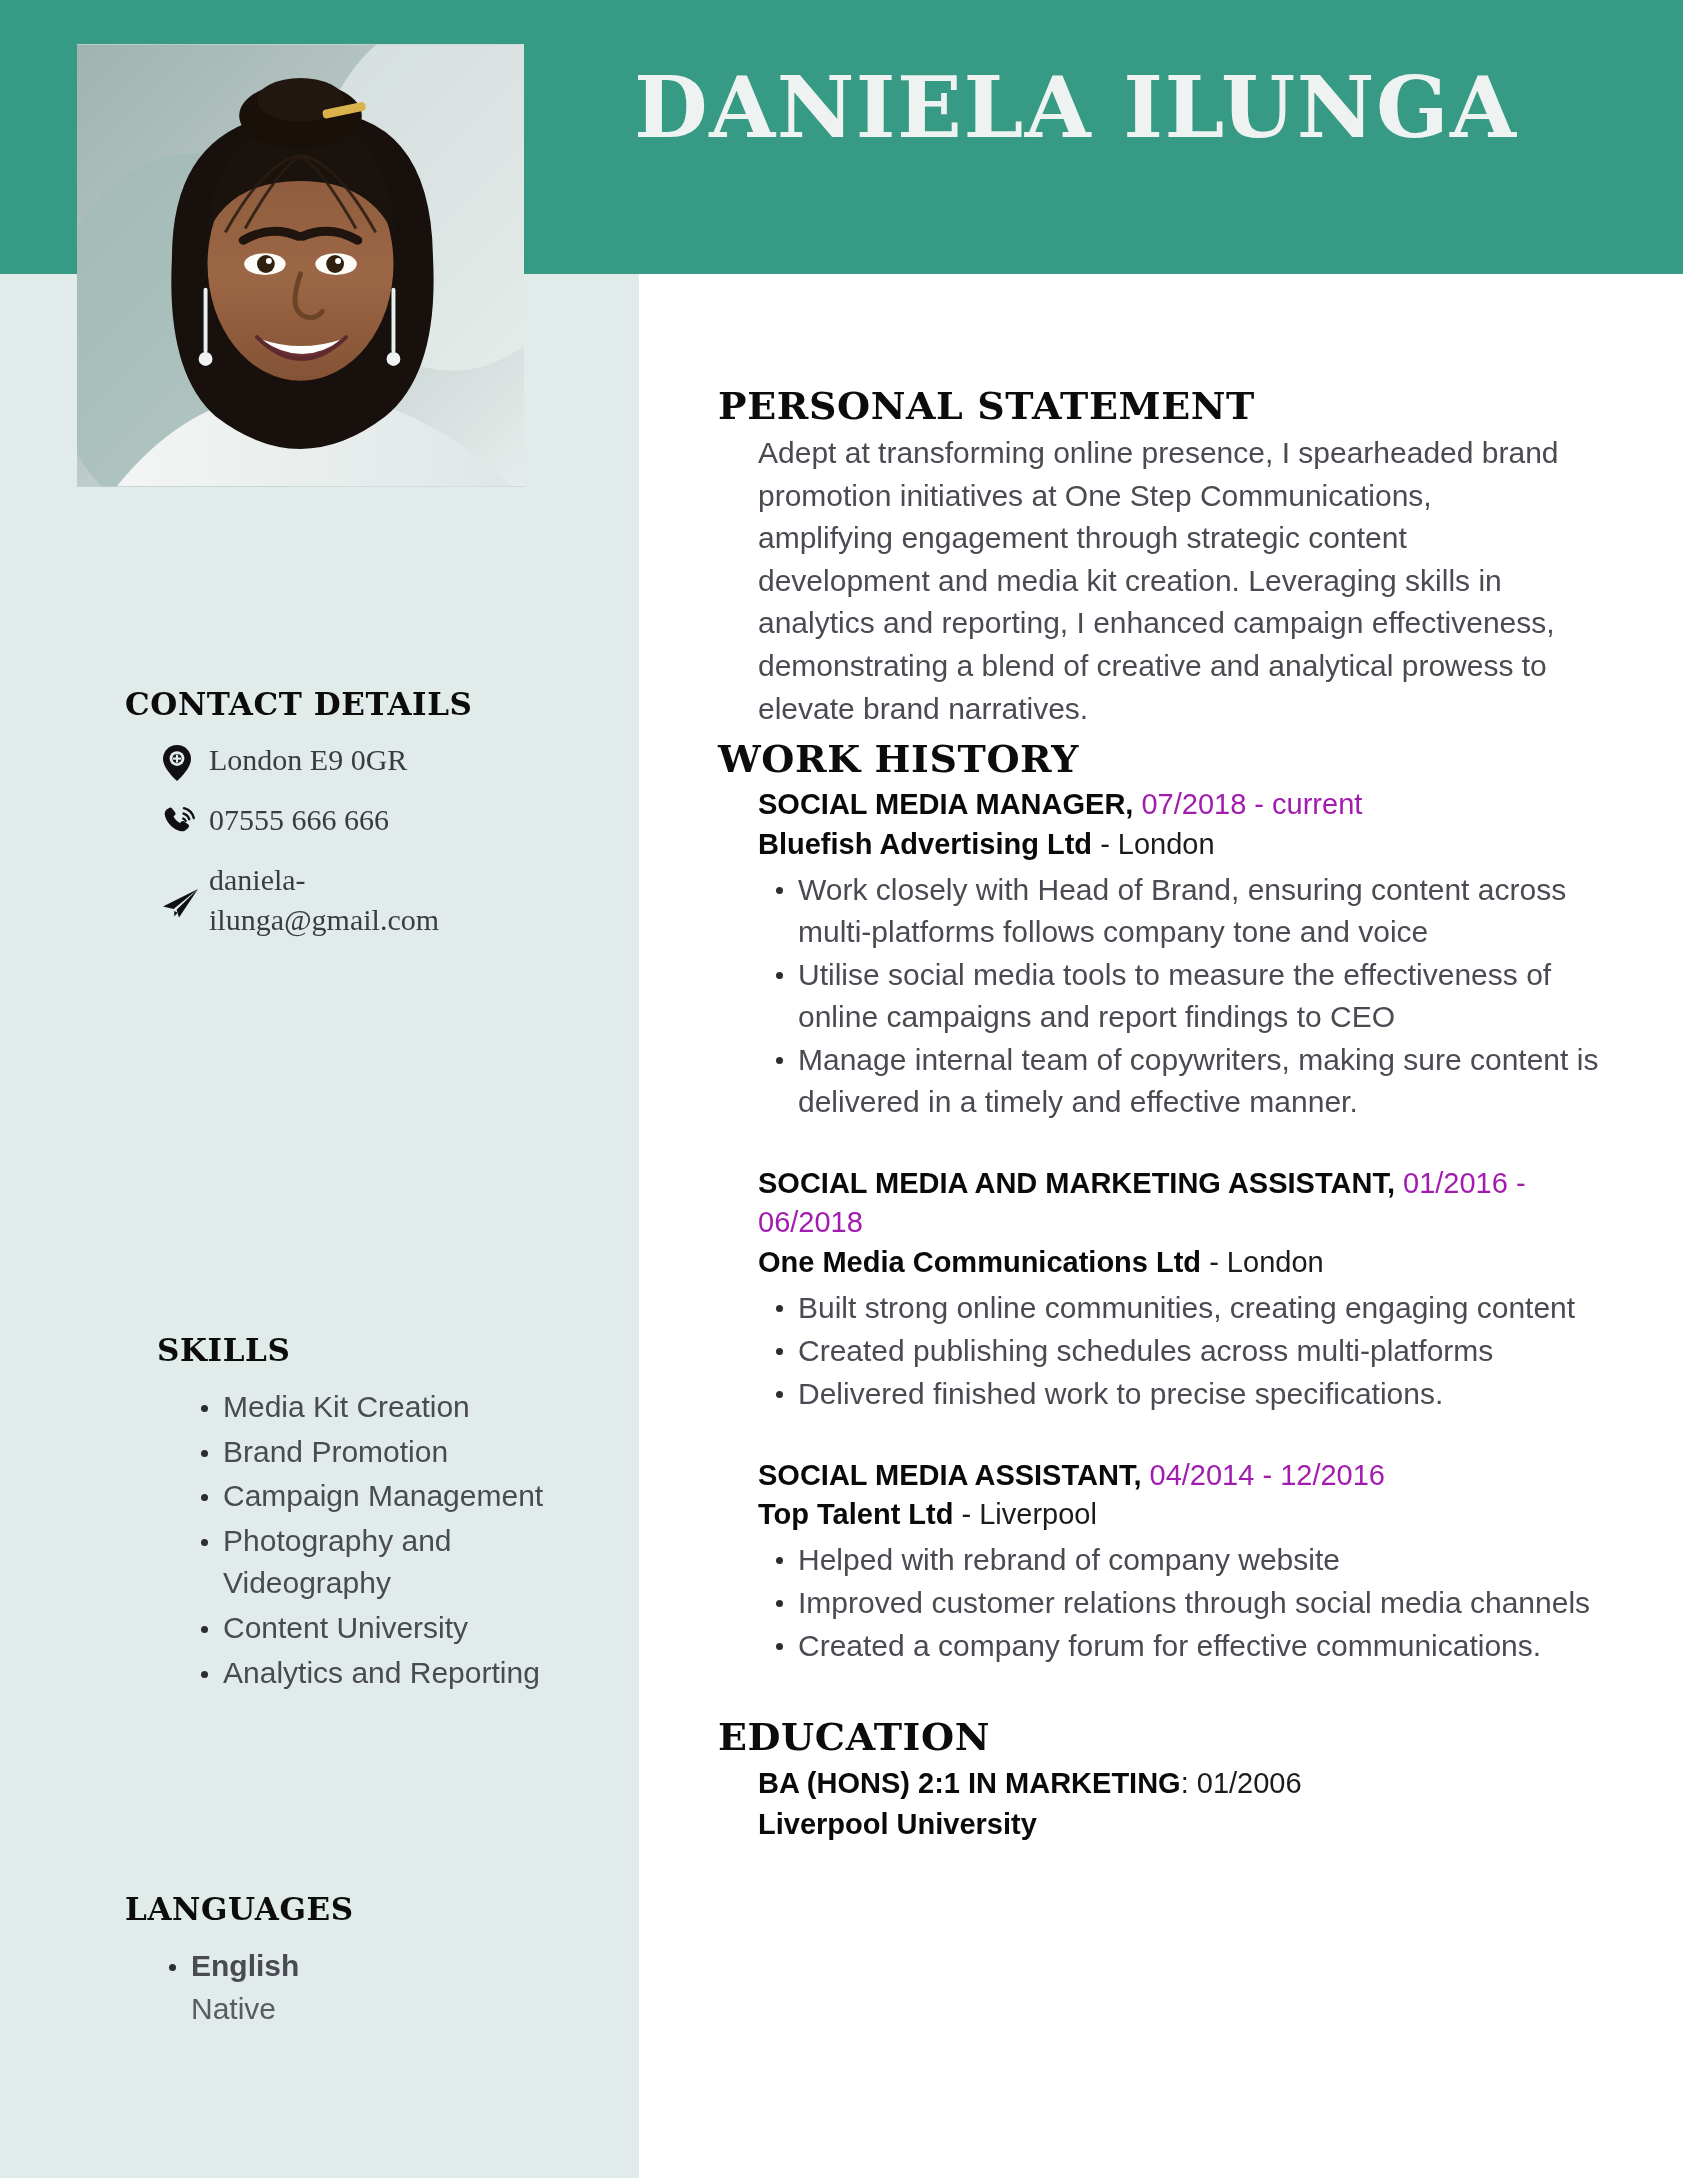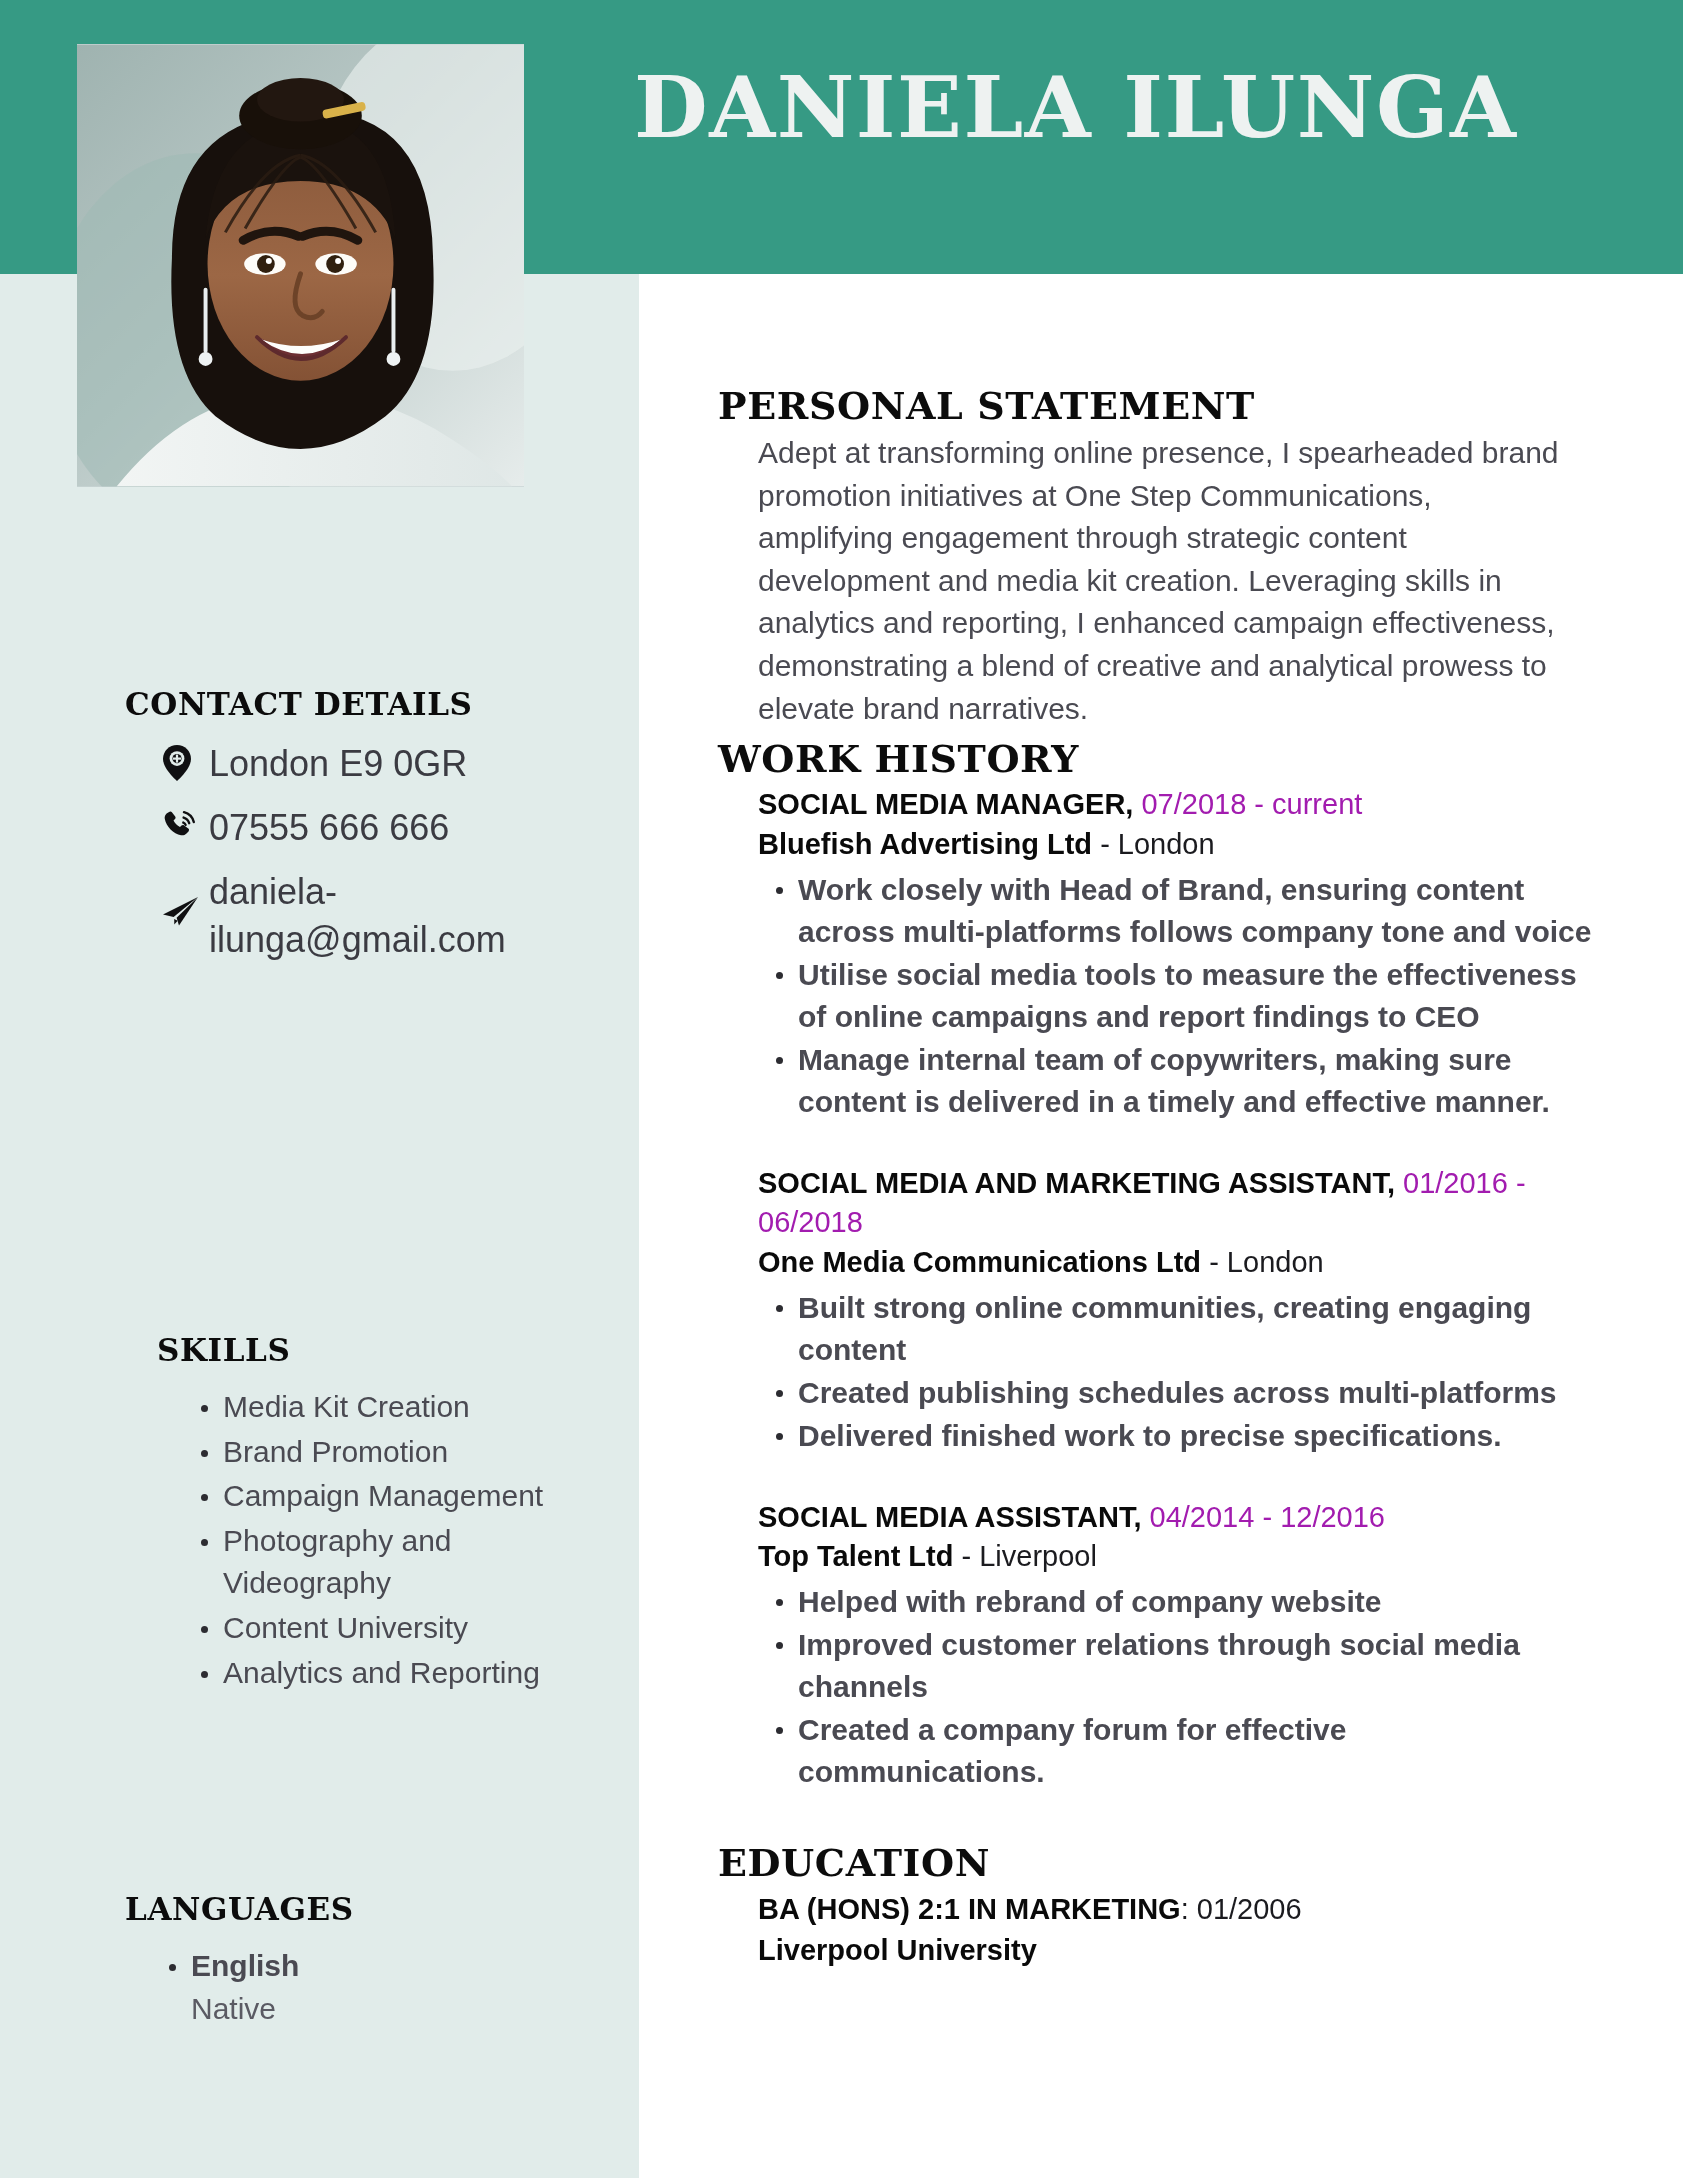--- a/index.html
+++ b/index.html
@@ -94,22 +94,22 @@
   }
   .contact-icon {
     width: 46px;
     flex: 0 0 46px;
     display: flex;
     align-items: center;
     justify-content: flex-start;
     padding-top: 5px;
   }
   .contact-text {
-    font-family: Liberation Sans, sans-serif;
-    font-size: 36px;
+    font-family: Liberation Serif, serif;
+    font-size: 30px;
     color: #3b3b42;
     line-height: 1.33;
     max-width: 317px;
     word-break: break-word;
   }
 
   .bullet-list { margin: 0; padding: 0; list-style: none; }
   .bullet-item {
     position: relative;
     margin-left: 143px;
@@ -187,21 +187,21 @@
   .job-company {
     font-family: "Liberation Sans", sans-serif;
     font-size: 29px;
     color: #0a0a0a;
     line-height: 1.37;
     margin: 0 0 4px 0;
   }
   .job-company b { font-weight: bold; }
   .job-company .light { font-weight: normal; color: #1b1b1f; }
 
-  .job-bullets { margin: 0 4px 0 18px; padding: 0; list-style: none; font-weight: bold; }
+  .job-bullets { margin: 0 4px 0 18px; padding: 0; list-style: none; }
   .job-bullets li {
     position: relative;
     margin: 0 0 1px 22px;
     font-family: "Liberation Sans", sans-serif;
     font-size: 30px;
     color: #4a4a52;
     line-height: 1.4;
     max-width: 802px;
   }
   .job-bullets li::before {

